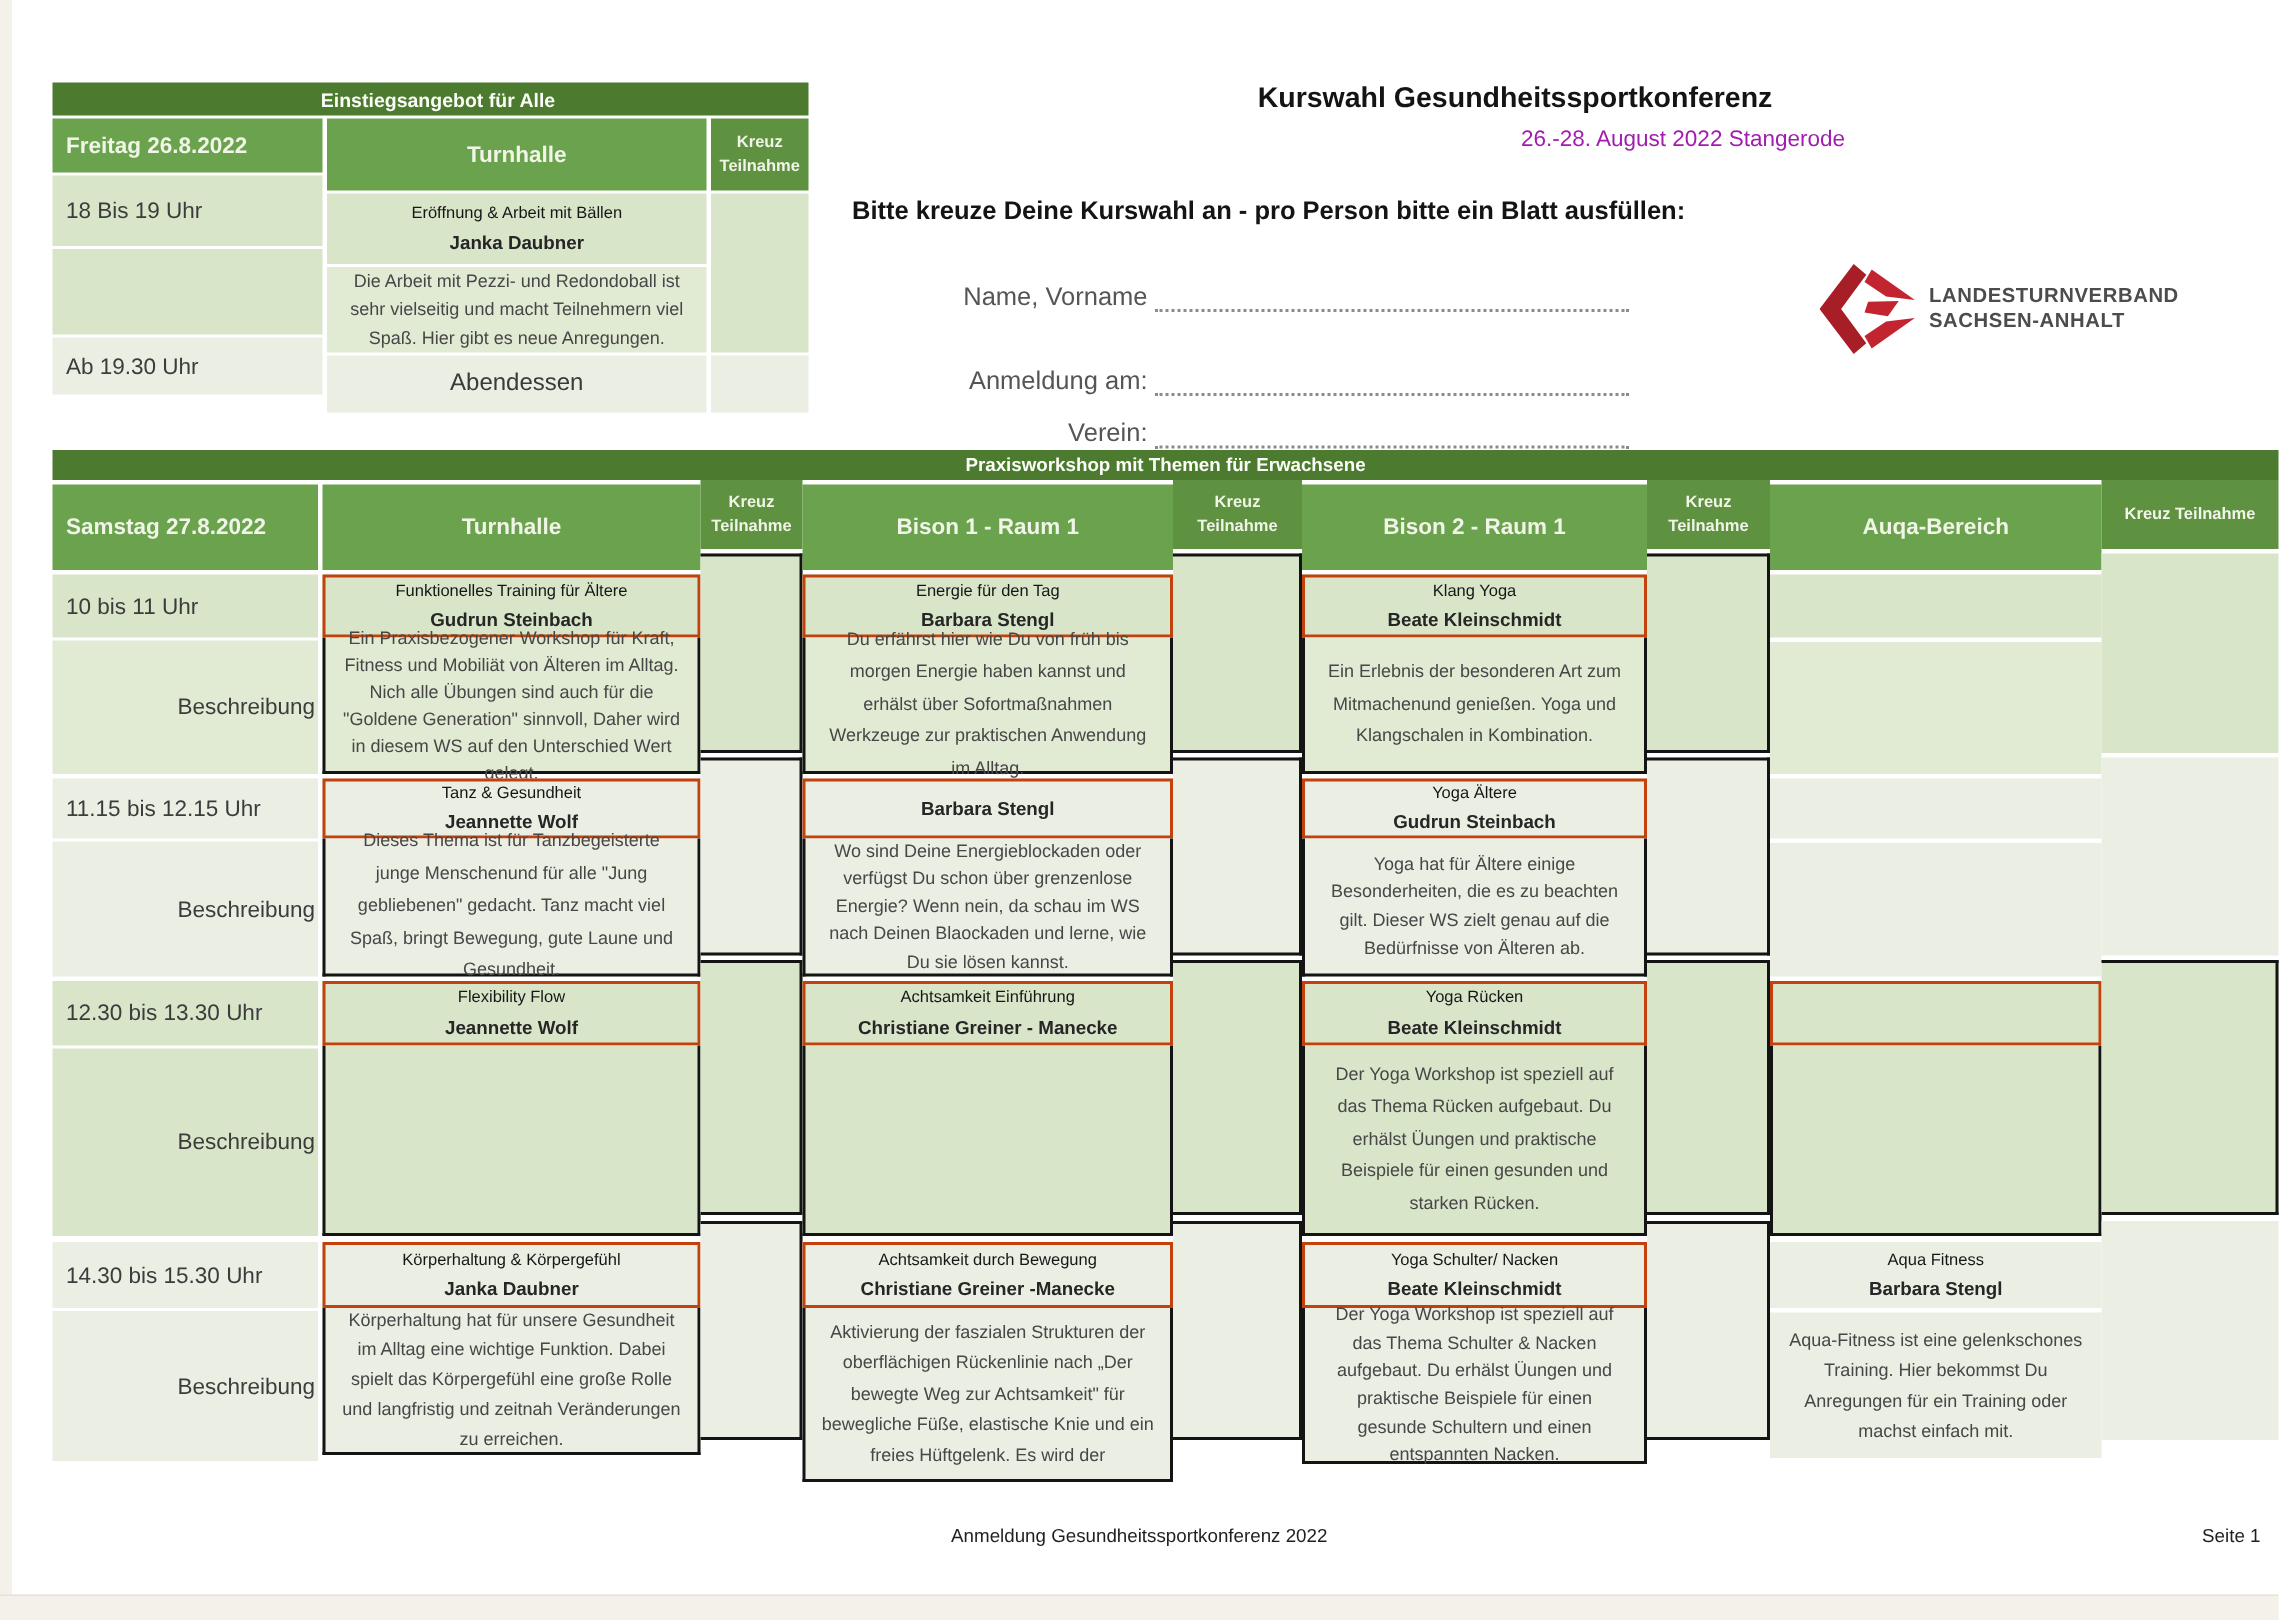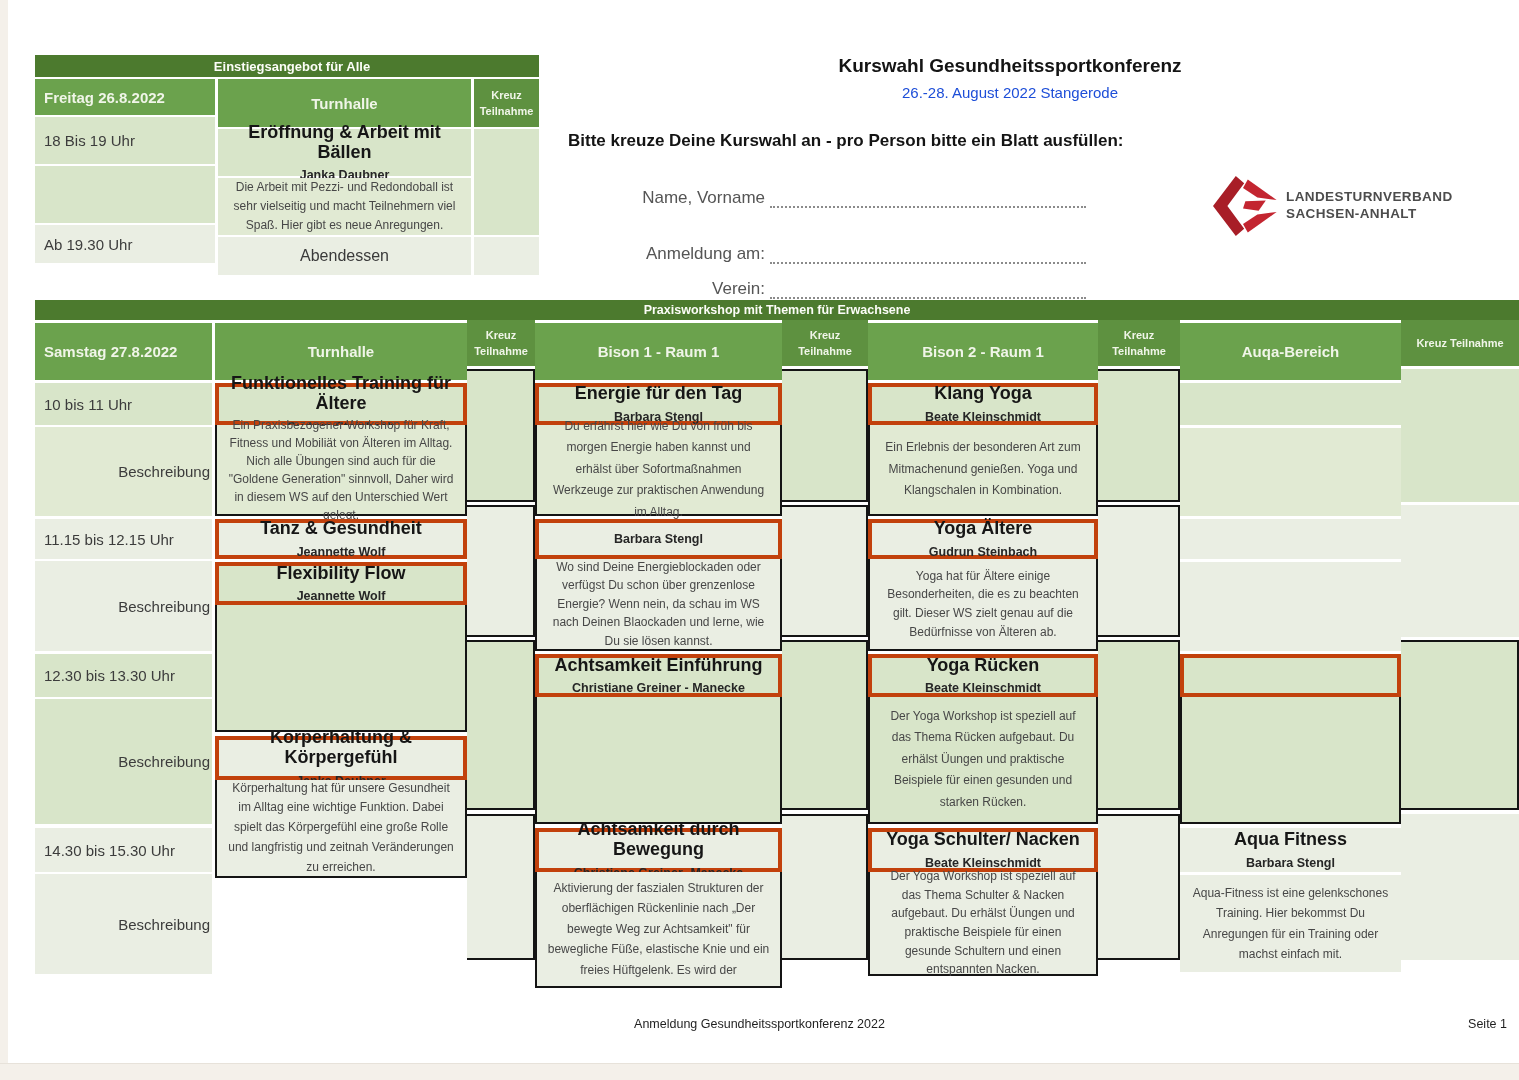--- a/index.html
+++ b/index.html
@@ -30,28 +30,28 @@
   }
   .cell { display:flex; }
   .bg-green      { background:#d8e5c9; }
   .bg-greenlight { background:#e1ead3; }
   .bg-pale       { background:#eaeee3; }
 
   .timecell { align-items:center; padding-left:9px; font-size:15px; color:#3c3c3c; }
   .beschcell{ align-items:center; justify-content:flex-end; padding-right:2px; font-size:15px; color:#3c3c3c; }
 
   .tcell { flex-direction:column; align-items:center; justify-content:center; gap:6px; padding:2px 6px; }
-  .tcell .ws-title { font-size:18px; font-weight:bold; color:#161616; text-align:center; line-height:1.1; }
+  .tcell .ws-title { font-size:11px; font-weight:normal; color:#161616; text-align:center; line-height:1.1; }
   .tcell .ws-presenter { font-size:12.5px; font-weight:bold; color:#262626; text-align:right; }
   .dcell {
     align-items:center; justify-content:center; text-align:center;
     font-size:12px; color:#474747; line-height:1.8; padding:4px 10px;
   }
   
-  .bt { border:4px solid #c2410c; }
+  .bt { border:2px solid #c2410c; }
   .bd { border:2px solid #141414; border-top:none; }
   .kb { border:2px solid #141414; border-left:none; }
 
   .mt2 { margin-top:2px; } .mt3 { margin-top:3px; } .mt4 { margin-top:4px; }
 
   
   .intro { position:absolute; left:35px; top:55px; width:504px; }
   .intro .banner { height:22px; font-size:13px;padding-left:10px; }
   .intro-cols { display:flex; gap:3px; }
   .icol { display:flex; flex-direction:column; }
@@ -77,21 +77,21 @@
 
   .h42{height:42px;} .h40{height:40px;} .h43{height:43px;} .h44{height:44px;}
   .h88{height:88px;} .h89{height:89px;} .h90{height:90px;} .h91{height:91px;}
   .h92{height:92px;} .h97{height:97px;} .h98{height:98px;} .h100{height:100px;}
   .h104{height:104px;} .h116{height:116px;} .h125{height:125px;} .h127{height:127px;}
   .h132{height:132px;} .h133{height:133px;} .h146{height:146px;} .h170{height:170px;}
   .h47{height:47px;} .h57{height:57px;} .h38{height:38px;} .h106{height:106px;}
 
   
   .form-title   { position:absolute; left:790px; top:55px;  width:440px; text-align:center; font-size:19px; font-weight:bold; color:#141414; }
-  .form-subtitle{ position:absolute; left:790px; top:84px;  width:440px; text-align:center; font-size:15px; color:#1d4ed8; }
+  .form-subtitle{ position:absolute; left:790px; top:84px;  width:440px; text-align:right; font-size:15px; color:#a21caf; }
   .instruction  { position:absolute; left:568px; top:131px; font-size:17px; font-weight:bold; color:#141414; }
   .field-row { position:absolute; display:flex; align-items:flex-end; width:460px; left:630px; }
   .field-row .flabel { width:140px; text-align:right; font-size:17px; color:#555; padding-right:5px; white-space:nowrap; }
   .field-row .fdots  { width:316px; border-bottom:2px dotted #8b8b8b; height:20px; }
   .fr1 { top:188px; } .fr2 { top:244px; } .fr3 { top:279px; }
 
   .logo { position:absolute; left:1213px; top:176px; display:flex; align-items:center; }
   .logo svg { width:66px; height:60px; }
   .logo-text { margin-left:7px; font-size:13.5px; font-weight:bold; color:#4c4c4c; letter-spacing:0.4px; line-height:1.25; }
 
@@ -183,20 +183,21 @@
       <div class="hcell">Turnhalle</div>
       <div class="cell tcell bt bg-green mt3 h42">
         <div class="ws-title">Funktionelles Training für Ältere</div>
         <div class="ws-presenter">Gudrun Steinbach</div>
       </div>
       <div class="cell dcell bd bg-greenlight h91" style="line-height:1.5">Ein Praxisbezogener Workshop für Kraft, Fitness und Mobiliät von Älteren im Alltag. Nich alle Übungen sind auch für die "Goldene Generation" sinnvoll, Daher wird in diesem WS auf den Unterschied Wert gelegt.</div>
       <div class="cell tcell bt bg-pale mt3 h40">
         <div class="ws-title">Tanz &amp; Gesundheit</div>
         <div class="ws-presenter">Jeannette Wolf</div>
       </div>
+      <div class="cell dcell bd bg-pale h92">Dieses Thema ist für Tanzbegeisterte junge Menschenund für alle "Jung gebliebenen" gedacht. Tanz macht viel Spaß, bringt Bewegung, gute Laune und Gesundheit.</div>
       <div class="cell tcell bt bg-green mt3 h43">
         <div class="ws-title">Flexibility Flow</div>
         <div class="ws-presenter">Jeannette Wolf</div>
       </div>
       <div class="cell dcell bd bg-green h127"></div>
       <div class="cell tcell bt bg-pale mt4 h44">
         <div class="ws-title">Körperhaltung &amp; Körpergefühl</div>
         <div class="ws-presenter">Janka Daubner</div>
       </div>
       <div class="cell dcell bd bg-pale h98" style="line-height:1.65">Körperhaltung hat für unsere Gesundheit im Alltag eine wichtige Funktion. Dabei spielt das Körpergefühl eine große Rolle und langfristig und zeitnah Veränderungen zu erreichen.</div>

